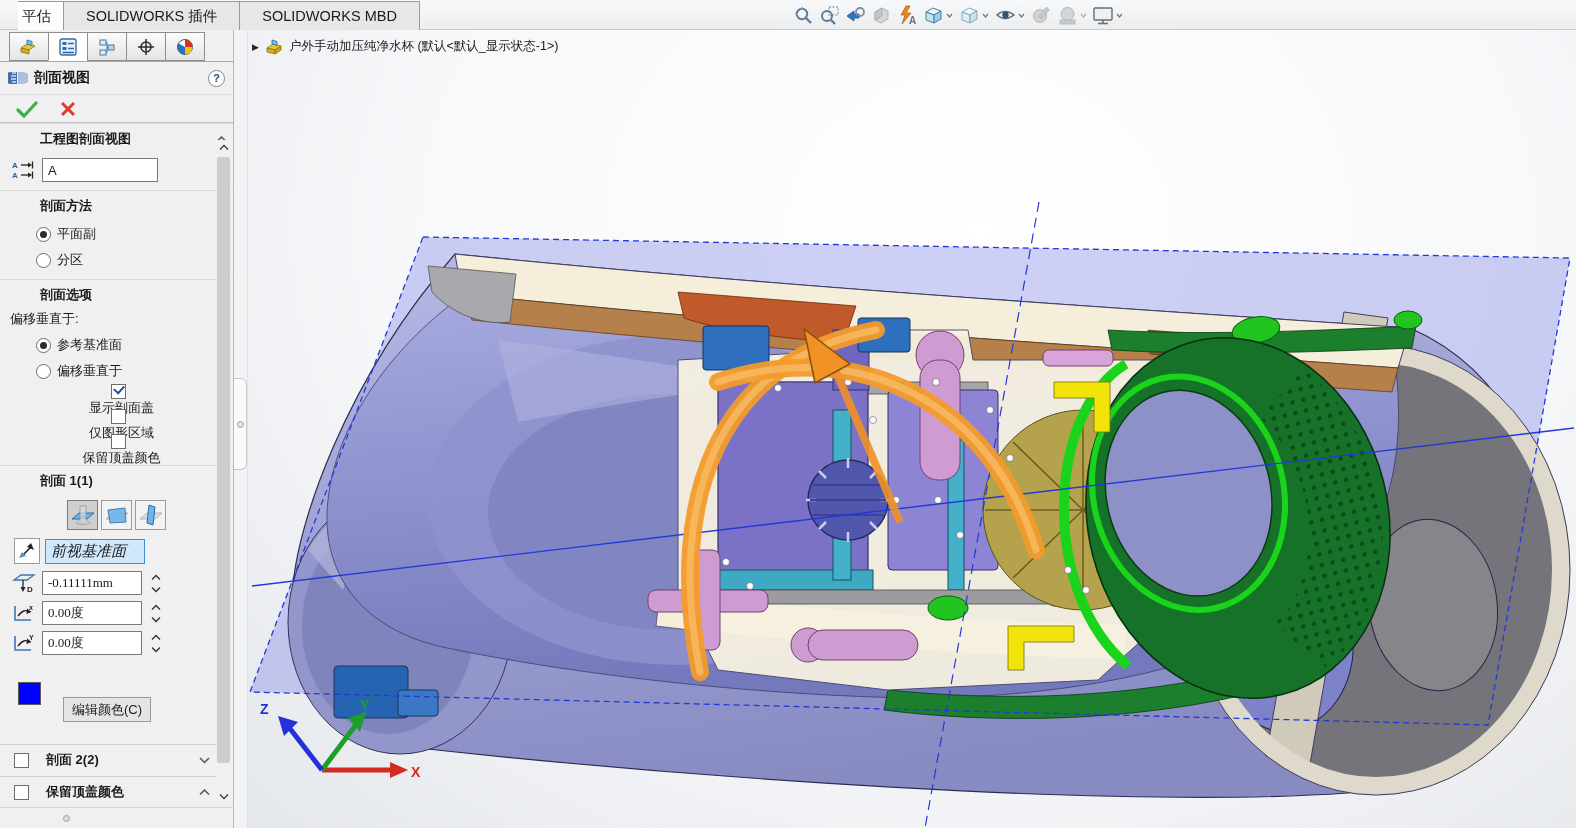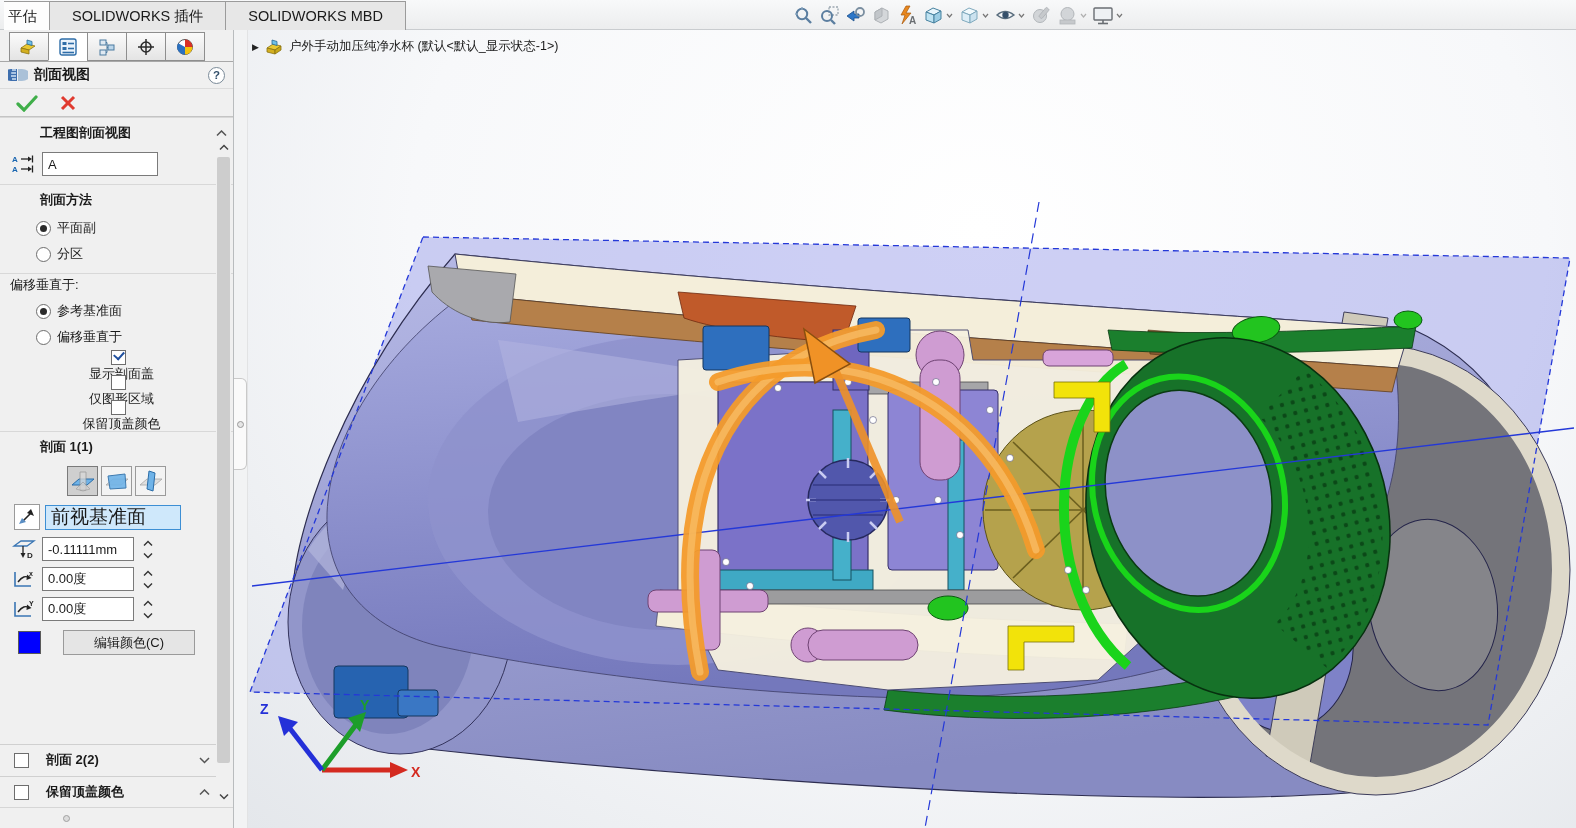--- a/index.html
+++ b/index.html
@@ -3,42 +3,42 @@
 <meta charset="utf-8">
 <style>
   * { margin:0; padding:0; box-sizing:border-box; }
   html,body { width:1576px; height:828px; overflow:hidden;
     font-family:"Liberation Sans","DejaVu Sans",sans-serif; font-size:13px; color:#1a1a1a; }
   .app { position:relative; width:1576px; height:828px; background:#f0f0f0; }
 
   
   .ribbon { position:relative; height:30px; background:linear-gradient(#f8f9fa,#ecedee);
     border-bottom:1px solid #c9cccf; }
-  .rtabs { position:absolute; left:4px; top:1px; display:flex; height:29px; }
+  .rtabs { position:absolute; left:18px; top:1px; display:flex; height:29px; }
   .rtab { height:29px; padding:14px 22px; display:flex; align-items:center; font-size:14.5px;
     background:#e7e7e7; border:1px solid #9b9b9b; border-bottom:none; margin-right:-1px;
     white-space:nowrap; }
   .rtab.cut { background:#fdfdfd; padding:0 12px 0 4px; border-left:none; }
   .hud { position:absolute; left:790px; top:2px; display:flex; align-items:center; height:26px; }
   .hudbtn { width:26px; height:26px; display:flex; align-items:center; justify-content:center; }
   .caret { margin:0 3px 0 0; }
 
   
   .main { position:absolute; top:30px; left:0; right:0; bottom:0; display:flex; }
 
   
   .pm { position:relative; width:234px; background:#f0f0f0; border-right:1px solid #b9bcbe;
     flex:none; }
   .pm-tabs { height:32px; display:flex; align-items:flex-end; padding-left:9px;
     background:#f0f0f0; border-bottom:1px solid #a8a8a8; }
   .pmtab { width:40px; height:29px; border:1px solid #8e8e8e; margin-right:-1px;
     display:flex; align-items:center; justify-content:center;
     background:linear-gradient(#fbfbfb,#e4e4e4); }
   .pmtab.active { background:#ffffff; border-bottom:1px solid #ffffff; }
-  .pm-header { height:27px; display:flex; align-items:center; padding:0 8px;
+  .pm-header { height:33px; display:flex; align-items:center; padding:0 8px;
     border-bottom:1px solid #dcdcdc; }
   .pm-header .ttl { font-weight:bold; font-size:14px; margin-left:6px; flex:1; }
   .helpbtn { width:17px; height:17px; border-radius:50%; border:1px solid #7a8a98;
     color:#33506b; font-size:11.5px; font-weight:bold; display:flex; align-items:center;
     justify-content:center; background:#fff; }
   .pm-ok { height:28px; display:flex; align-items:center; gap:22px; padding-left:16px;
     border-bottom:1px solid #c4c4c4; }
   .grp { border-top:1px solid #d8d8d8; }
   .grp-h { display:flex; align-items:center; padding:6px 6px 4px 8px; font-weight:bold;
     font-size:13px; }
@@ -58,30 +58,30 @@
   .inp { height:24px; border:1px solid #7a7a7a; background:#fff; display:flex;
     align-items:center; padding-left:5px; font-size:13px; }
   .row-name { display:flex; align-items:center; padding:4px 0 2px 12px; gap:8px; }
   .plane-btns { display:flex; gap:3px; justify-content:center; padding:4px 0 6px 0; }
   .pbtn { width:31px; height:30px; border:1px solid #9a9a9a; background:#f3f3f3;
     display:flex; align-items:center; justify-content:center; }
   .pbtn.pressed { background:#cfcfcf; border-color:#7a7a7a; }
   .sel-row { display:flex; align-items:center; gap:5px; padding:2px 0 4px 14px; }
   .revbtn { width:26px; height:26px; border:1px solid #9a9a9a; background:#fff;
     display:flex; align-items:center; justify-content:center; }
-  .sel-field { width:136px; height:25px; border:1px solid #3d8fd4; background:#cfe8fb;
-    display:flex; align-items:center; padding-left:5px; font-size:19px; }
+  .sel-field { width:100px; height:25px; border:1px solid #3d8fd4; background:#cfe8fb;
+    display:flex; align-items:center; padding-left:5px; font-size:15px;font-style:italic; }
   .num-row { display:flex; align-items:center; padding:3px 0 3px 12px; gap:6px; }
-  .num-field { width:92px; }
+  .num-field { width:100px;font-family:Liberation Serif, serif; }
   .spin { display:flex; flex-direction:column; justify-content:center; gap:2px; width:16px; }
   .spinbtn { width:15px; height:10px; display:flex; align-items:center; justify-content:center; }
   .color-row { display:flex; align-items:center; gap:22px; padding:6px 0 4px 18px; }
   .swatch { width:23px; height:23px; border:1px solid #5a5a5a; }
-  .editbtn { width:132px; height:25px; border:1px solid #9a9a9a; background:#e5e5e5;
-    display:flex; align-items:center; justify-content:center; font-size:13px; }
+  .editbtn { width:88px; height:25px; border:1px solid #9a9a9a; background:#e5e5e5;
+    display:flex; align-items:center; justify-content:center; font-size:13px;margin-top:33px; }
   .bottom-row { position:absolute; left:0; width:218px; height:31px; display:flex;
     align-items:center; padding-left:14px; border-top:1px solid #d0d0d0; background:#f0f0f0; }
   .bottom-row .bl { font-weight:bold; margin-left:10px; flex:1; }
   .pm-grip { position:absolute; left:0; bottom:0; width:233px; height:21px; background:#f0f0f0;
     border-top:1px solid #d6d6d6; display:flex; align-items:center; justify-content:center; }
   .gripdot { width:7px; height:7px; border-radius:50%; background:#dcdcdc;
     border:1px solid #a0a0a0; margin-left:-100px; }
   
   .sbar { position:absolute; top:110px; right:2px; width:15px; height:664px; background:#f0f0f0; }
   .sarrow { position:absolute; left:0; width:15px; height:15px; display:flex; align-items:center;
@@ -316,20 +316,26 @@
             <span>平面副</span>
           </div>
           <div class="radio-row">
             <span class="radio"></span>
             <span>分区</span>
           </div>
         </div>
       </div>
 
       <div class="grp">
+        <div class="grp-h">
+          <span class="gttl">剖面选项</span>
+          <svg width="11" height="7">
+              <polyline points="1,5.5 5.5,1 10,5.5" fill="none" stroke="#555" stroke-width="1.5"></polyline>
+            </svg>
+        </div>
         <div class="grp-body">
           <div style="padding:0 0 4px 10px">偏移垂直于:</div>
           <div class="radio-row">
             <span class="radio sel"></span>
             <span>参考基准面</span>
           </div>
           <div class="radio-row">
             <span class="radio"></span>
             <span>偏移垂直于</span>
           </div>

